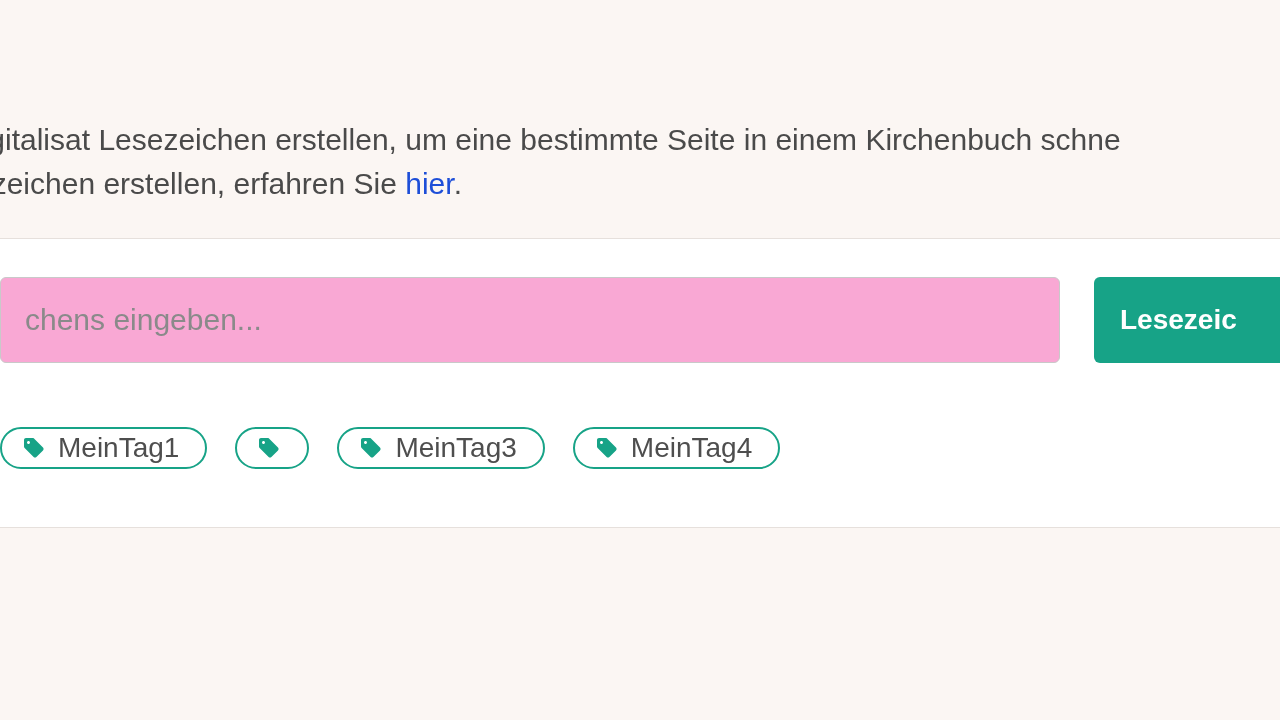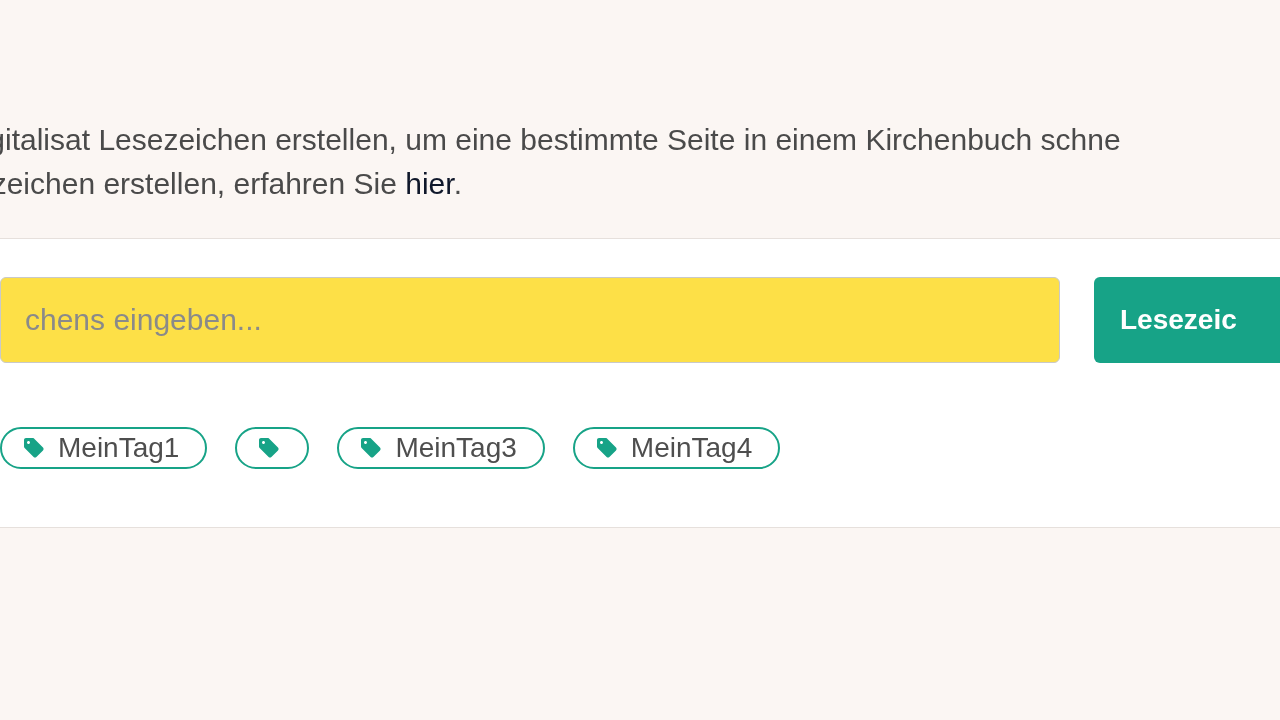--- a/index.html
+++ b/index.html
@@ -20,21 +20,21 @@
     top: 118px;
     font-size: 30px;
     line-height: 1.45;
     color: #4a4a4a;
     white-space: nowrap;
   }
   .intro .line2 {
     display: block;
   }
   .intro a {
-    color: #0f172a;
+    color: #1d4ed8;
     text-decoration: none;
   }
   .panel {
     position: absolute;
     left: -40px;
     top: 238px;
     width: 1360px;
     background: #ffffff;
     padding: 38px 40px 58px 40px;
     border-top: 1px solid #e6e0dc;
@@ -47,21 +47,21 @@
   }
   .name-input {
     flex: 0 0 auto;
     width: 1060px;
     height: 86px;
     border: 1px solid #c9c9c9;
     border-radius: 6px;
     font-size: 30px;
     color: #555;
     padding: 11px 24px;
-    background: #fde047;
+    background: #f9a8d4;
   }
   .name-input::placeholder { color: #8a8a8a; }
   .create-btn {
     flex: 0 0 auto;
     width: 260px;
     height: 86px;
     border: none;
     border-radius: 6px;
     background: #17a387;
     color: #fff;

